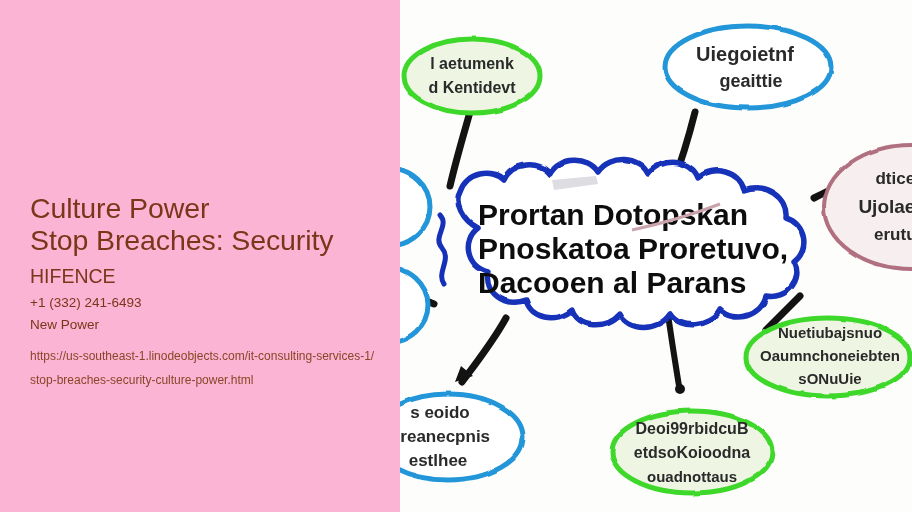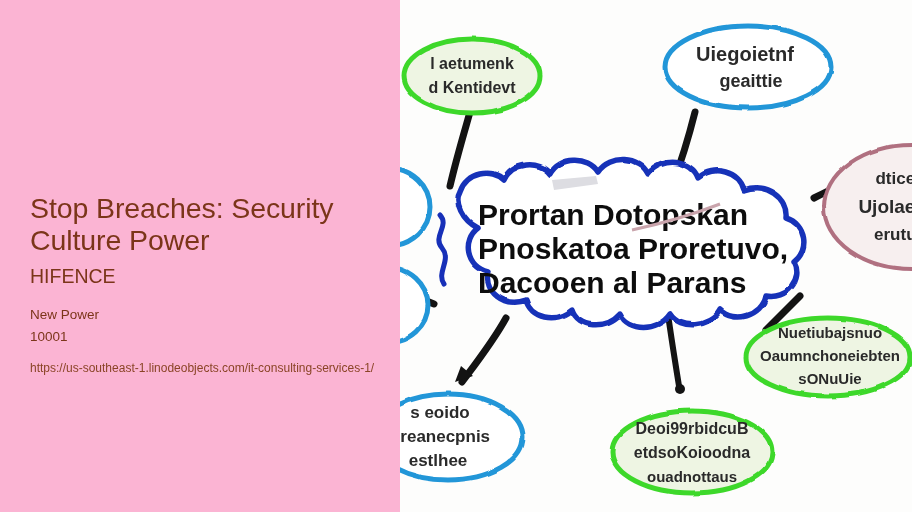--- a/index.html
+++ b/index.html
@@ -44,21 +44,21 @@
     color: #7b3519;
     letter-spacing: -0.1px;
     margin: 0 0 7px 0;
     font-family: "Liberation Sans", sans-serif;
   }
 
   #brand-name {
     font-size: 19.5px;
     color: #7b3519;
     line-height: 1.25;
-    margin-bottom: 16px;
+    margin-bottom: 4px;
     font-family: "Liberation Sans", sans-serif;
   }
 
   .contact-line {
     font-size: 13.5px;
     color: #7b3519;
     line-height: 1.58;
     font-family: "Liberation Sans", sans-serif;
   }
 
@@ -110,31 +110,32 @@
 </style>
 </head>
 <body>
 
 <div id="page">
 
   <div id="left-panel">
     <div id="left-inner">
 
       <div id="article-title">
+        <div>Culture Power</div>
         <div>Stop Breaches: Security</div>
-        <div>Culture Power</div>
       </div>
 
       <div id="brand-name">HIFENCE</div>
 
+      <div class="contact-line">+1 (332) 241-6493</div>
       <div class="contact-line">New Power</div>
-      <div class="contact-line">10001</div>
 
       <div id="url-block">
         <div class="url-line">https://us-southeast-1.linodeobjects.com/it-consulting-services-1/</div>
+        <div class="url-line">stop-breaches-security-culture-power.html</div>
       </div>
 
     </div>
   </div>
 
   <div id="right-panel">
     <svg id="map-svg" viewBox="0 0 512 512" xmlns="http://www.w3.org/2000/svg">
 
       <defs>
         <filter id="rough" x="-20%" y="-20%" width="140%" height="140%">

